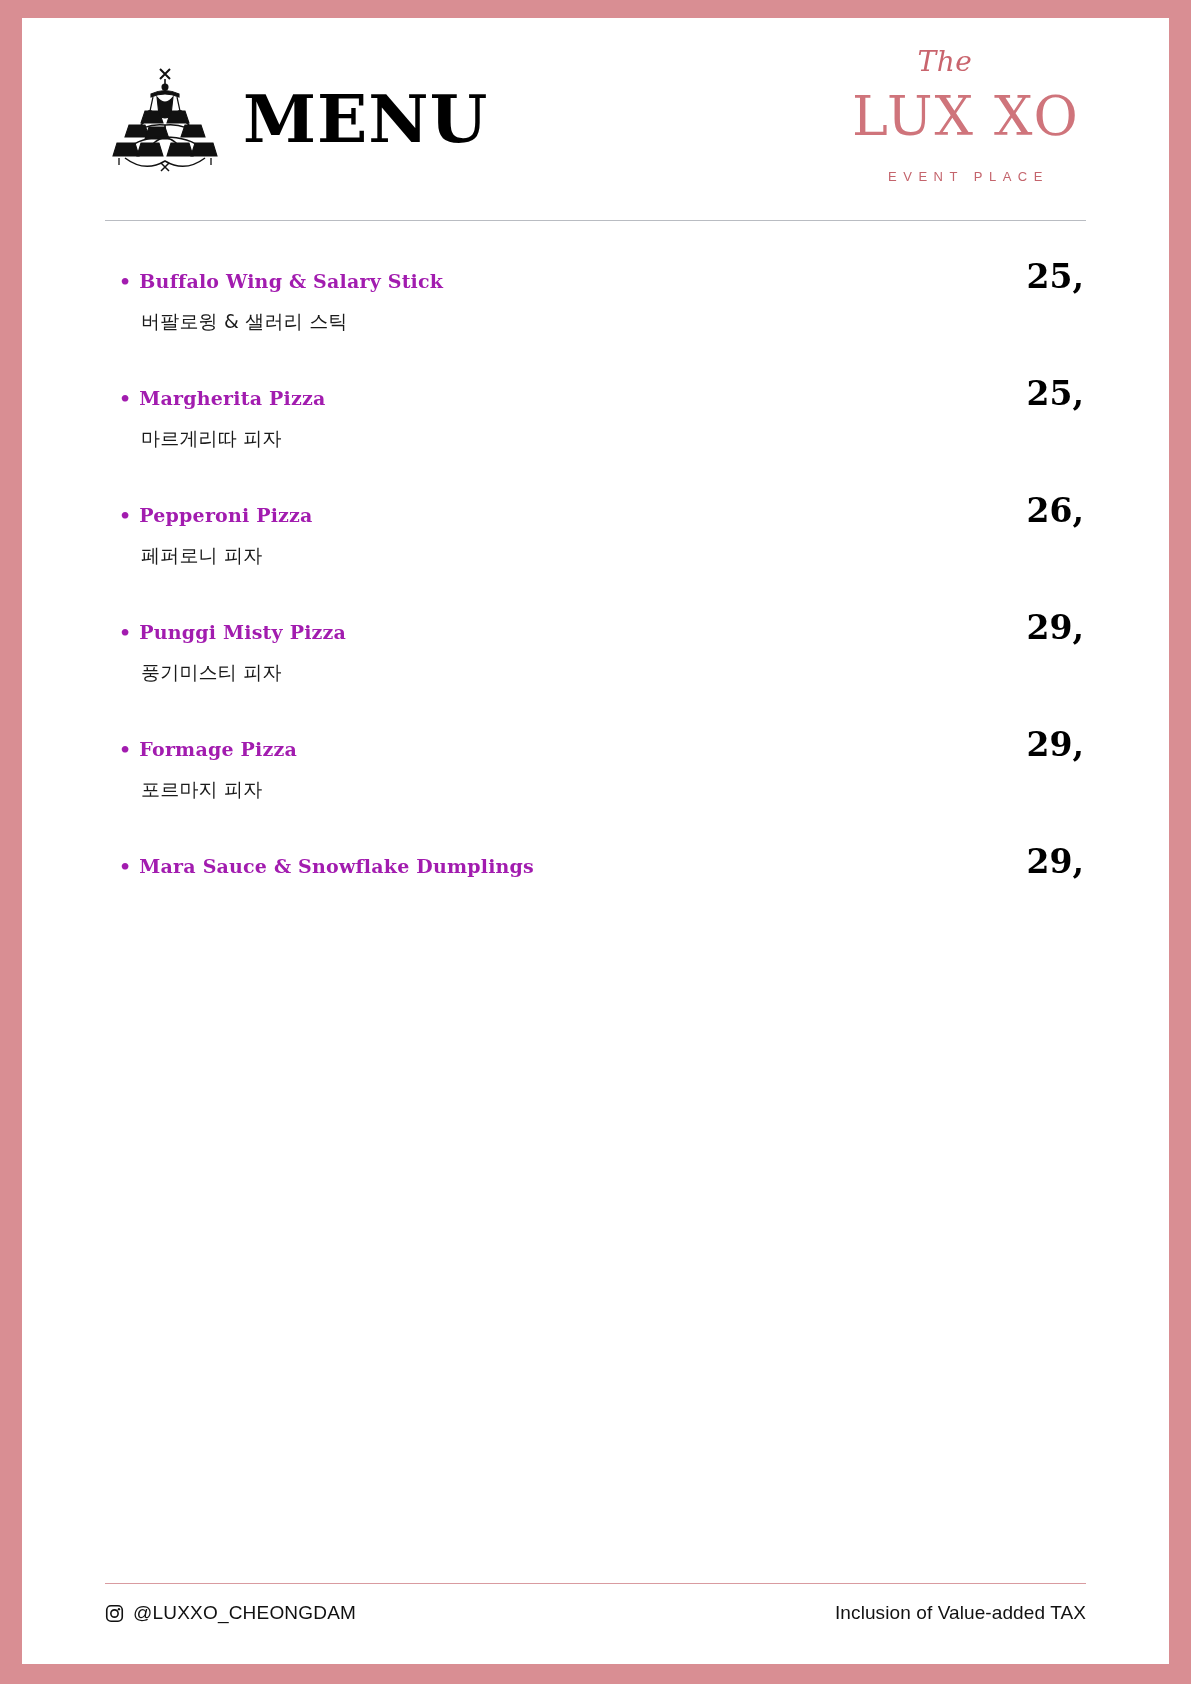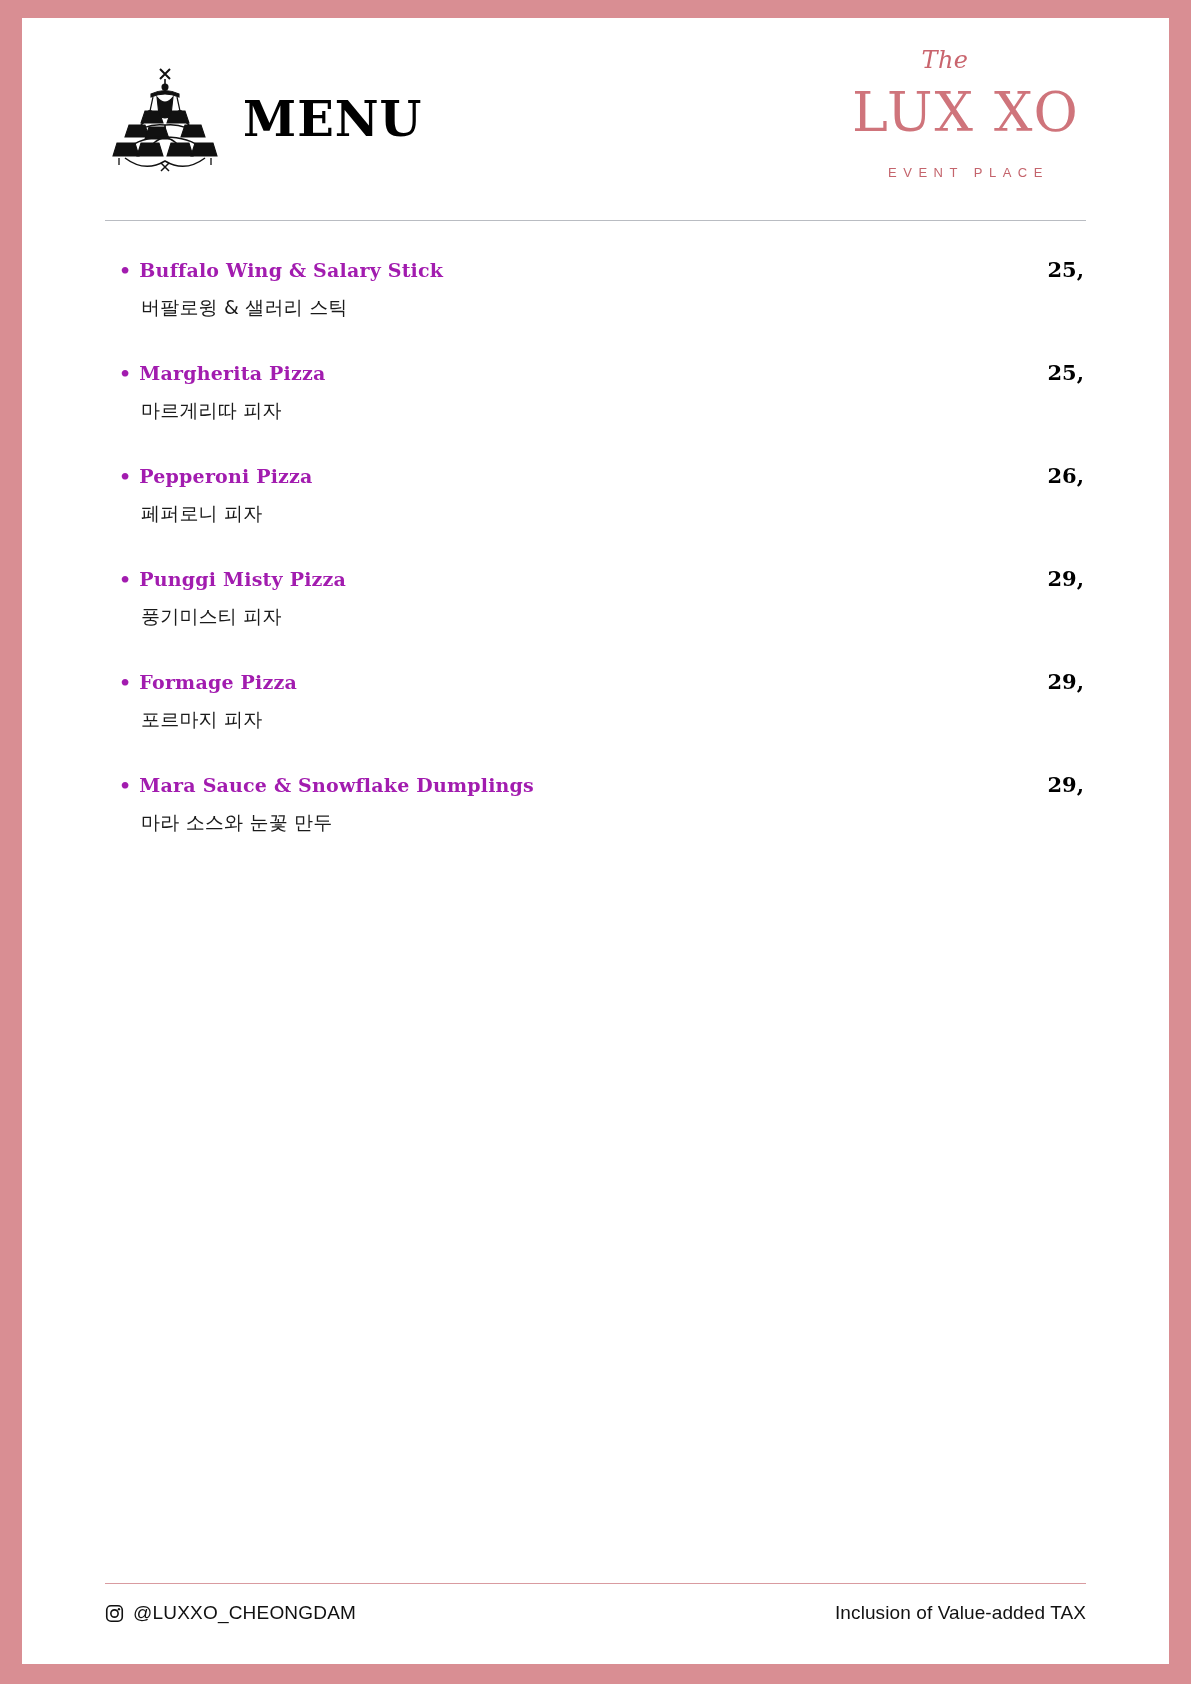--- a/index.html
+++ b/index.html
@@ -47,39 +47,39 @@
   }
   .chandelier {
     width: 120px;
     height: 112px;
     flex: none;
     display: block;
   }
   .menu-title {
     font-family: "DejaVu Serif", "Liberation Serif", serif;
     font-weight: 700;
-    font-size: 48px;
+    font-size: 66px;
     letter-spacing: 1px;
     color: #000000;
     line-height: 1;
     white-space: nowrap;
   }
 
   .logo {
     position: absolute;
     right: 0;
     top: 30px;
     width: 240px;
     text-align: center;
     line-height: 1;
   }
   .logo-the {
     font-family: "DejaVu Serif", "Liberation Serif", serif;
     font-style: italic;
-    font-size: 24px;
+    font-size: 28px;
     color: #c9646d;
     margin-right: 42px;
     margin-bottom: -6px;
     display: block;
     letter-spacing: 0.5px;
     text-align: center;
   }
   .logo-main {
     font-family: "DejaVu Serif", "Liberation Serif", serif;
     font-size: 54px;
@@ -140,21 +140,21 @@
     color: #a21caf;
     white-space: nowrap;
   }
   .bullet {
     display: inline-block;
     margin-right: 8px;
   }
   .item-price {
     font-family: "DejaVu Serif", "Liberation Serif", serif;
     font-weight: 700;
-    font-size: 21px;
+    font-size: 33px;
     color: #000000;
     white-space: nowrap;
   }
   .item-kr {
     margin-top: 13px;
     padding-left: 22px;
     font-family: "DejaVu Sans", "Liberation Sans", sans-serif;
     font-size: 19px;
     color: #1a1a1a;
     letter-spacing: 0.2px;
@@ -298,21 +298,20 @@
           <div class="item-price">29,</div>
         </div>
         <div class="item-kr">포르마지 피자</div>
       </div>
 
       <div class="menu-item">
         <div class="item-top">
           <div class="item-name"><span class="bullet">•</span><span>Mara Sauce &amp; Snowflake Dumplings</span></div>
           <div class="item-price">29,</div>
         </div>
-        <div class="item-kr">마라 소스와 눈꽃 만두</div>
       </div>
 
     </div>
 
     <div class="footer">
       <div class="footer-rule"></div>
       <div class="footer-row">
         <div class="footer-left">
           <svg class="ig-icon" viewBox="0 0 24 24">
             <rect x="2.2" y="2.2" width="19.6" height="19.6" rx="5.4" ry="5.4" fill="none" stroke="#111111" stroke-width="2"></rect>

